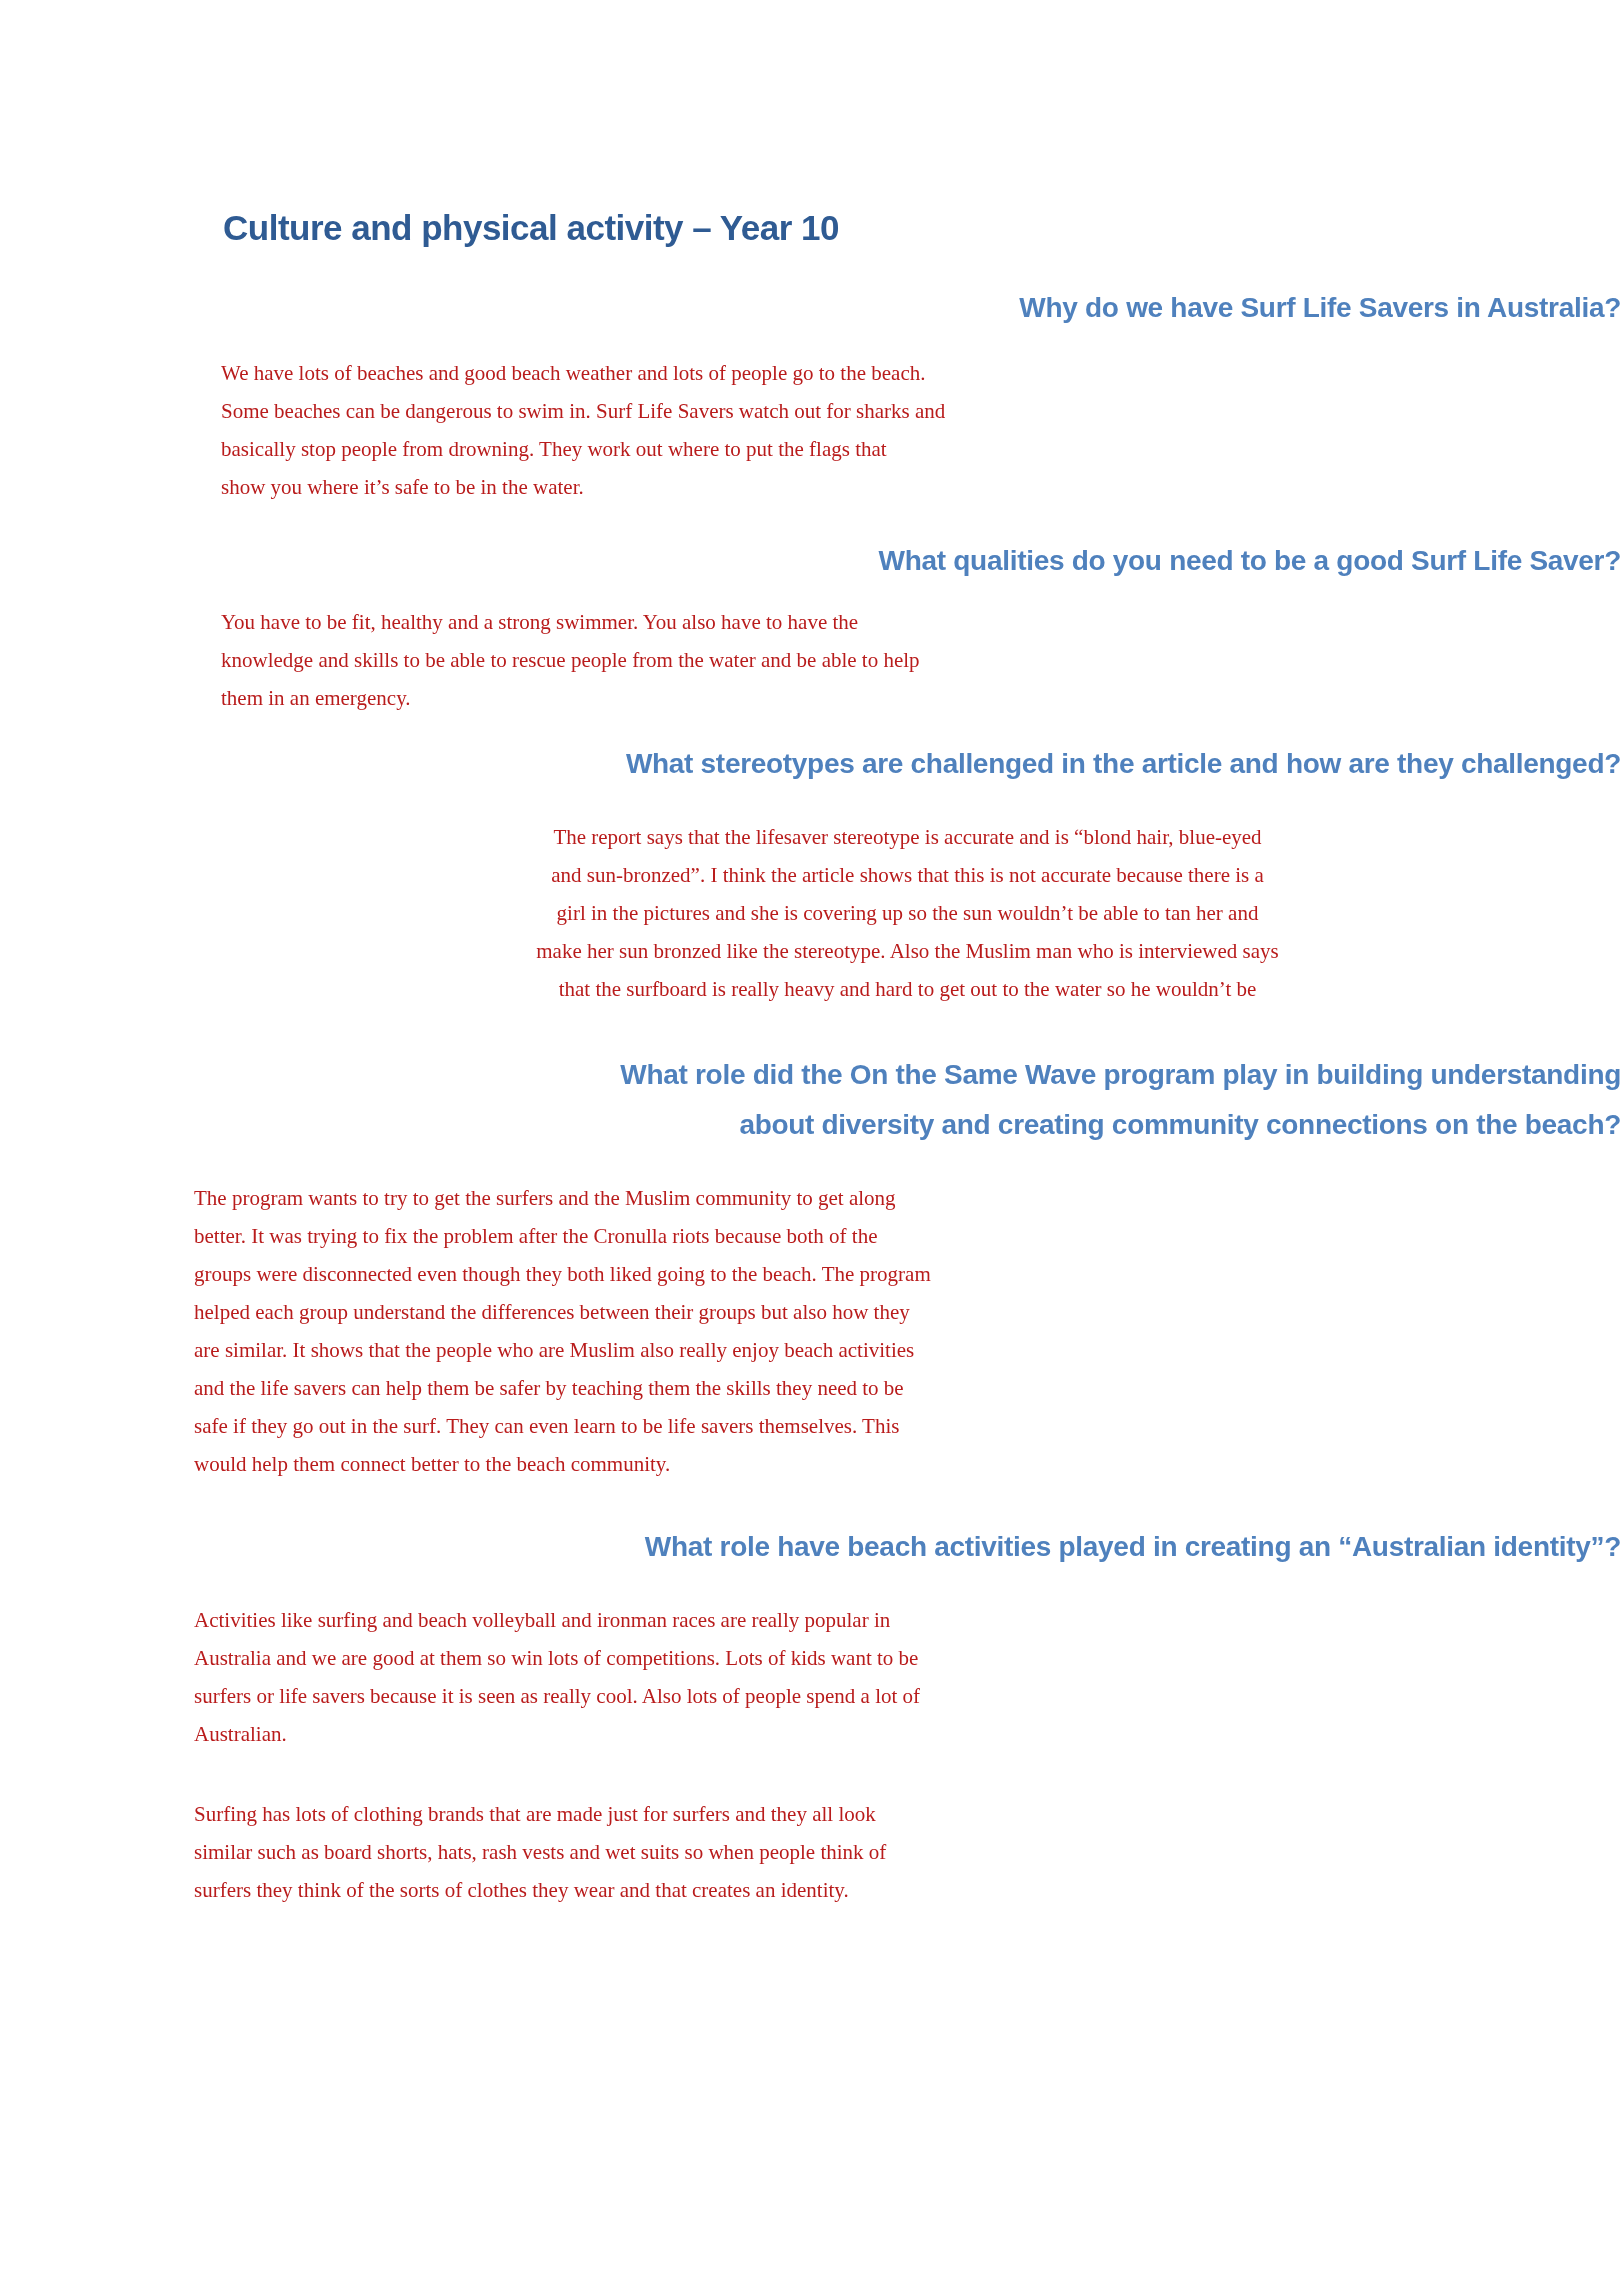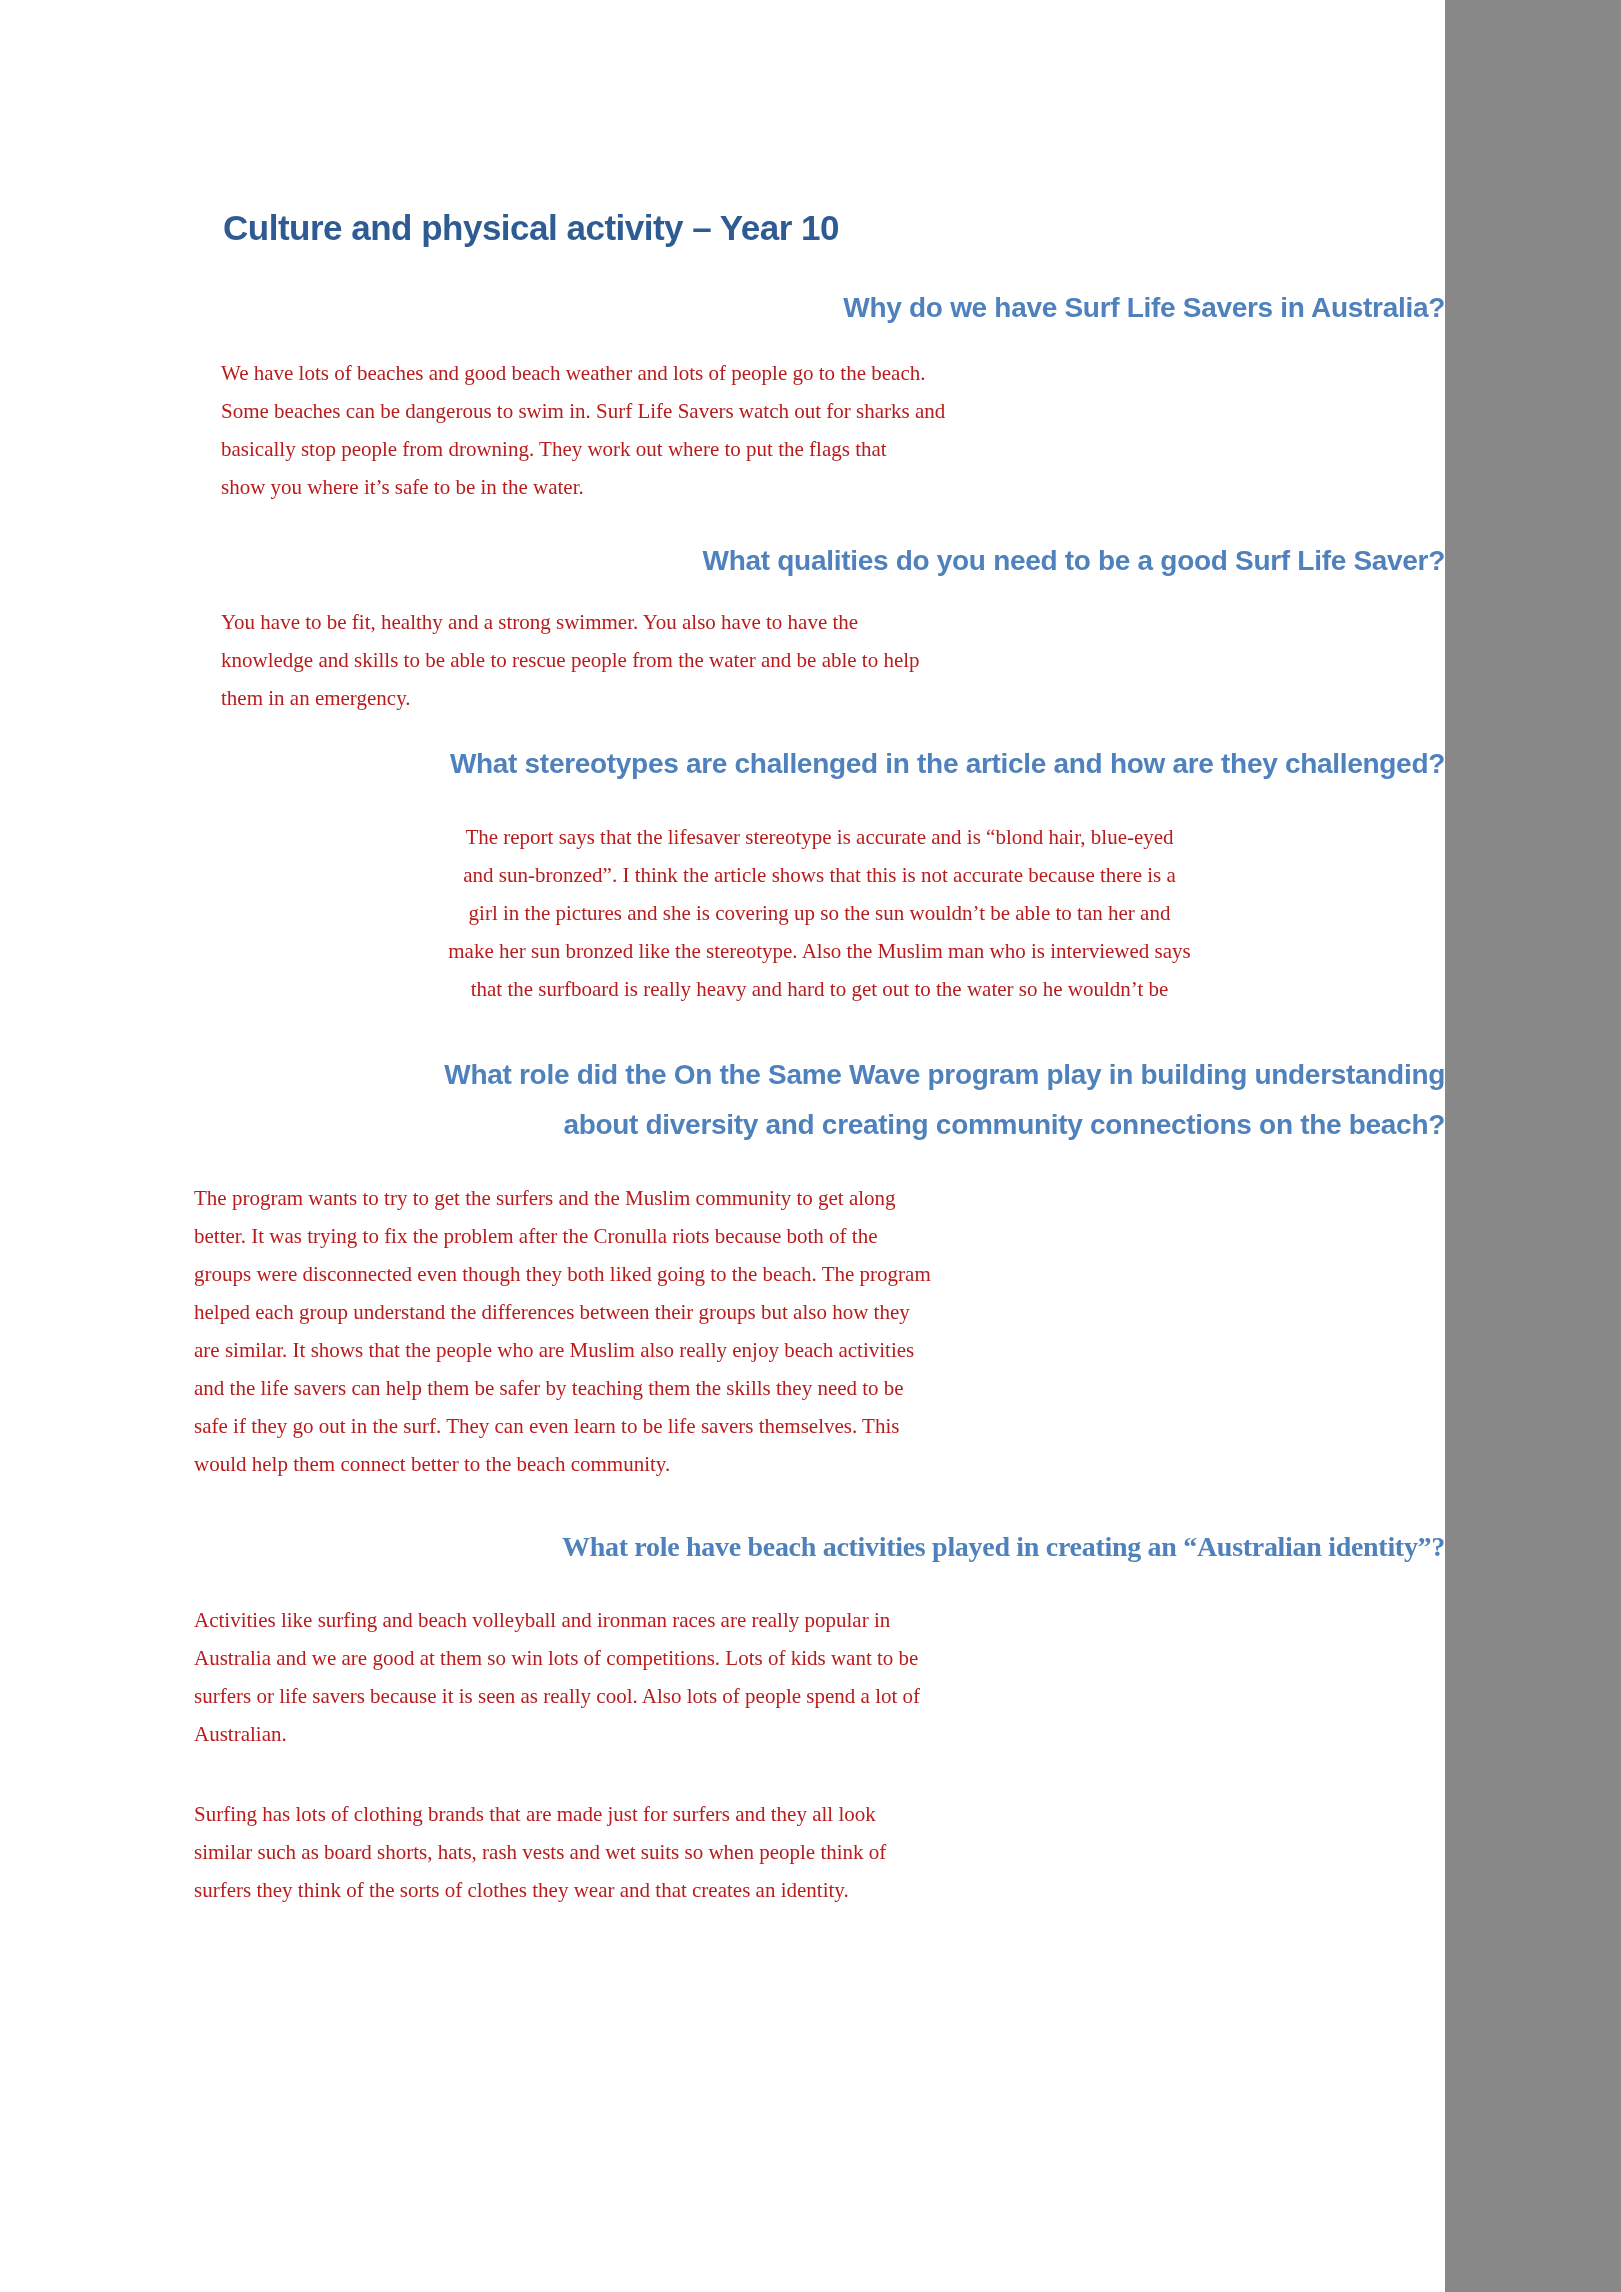--- a/index.html
+++ b/index.html
@@ -1,18 +1,18 @@
 <!DOCTYPE html>
 <html><head>
 <meta charset="utf-8">
 <style>
   html, body { margin: 0; padding: 0; background: #888; }
   .page {
     position: relative;
-    width: 1445px;
+    width: 1621px;
     height: 2293px;
     background: #ffffff;
     font-family: "Liberation Serif", serif;
     color: #1a1a1a;
     overflow: hidden;
     box-sizing: border-box;
   }
   .doc-title {
     margin: 0;
     margin-top: 206px;
@@ -50,21 +50,21 @@
 
   
   .mt-h1 { margin-top: 40px; }
   .mt-p1 { margin-top: 28px; }
   .mt-h2 { margin-top: 36px; }
   .mt-p2 { margin-top: 23.5px; }
   .mt-h3 { margin-top: 28px; }
   .mt-p3 { margin-top: 36px; text-align: center; }
   .mt-h4 { margin-top: 42px; }
   .mt-p4 { margin-top: 29px; }
-  .mt-h5 { margin-top: 45px; font-family: Liberation Serif, serif; }
+  .mt-h5 { margin-top: 45px; }
   .mt-p5 { margin-top: 36px; }
   .mt-p6 { margin-top: 42px; }
 </style>
 </head>
 <body>
 
 <div class="page">
 
   <h1 class="doc-title">Culture and physical activity – Year 10</h1>
 

